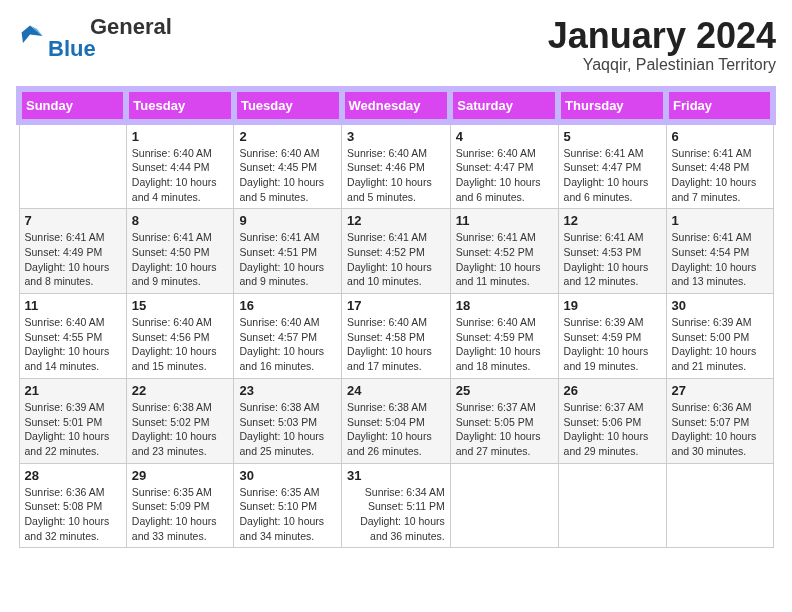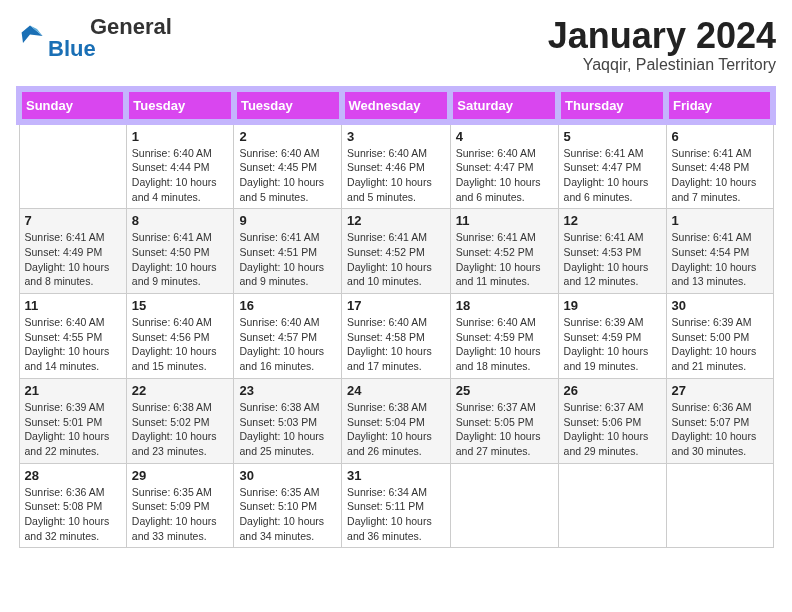--- a/index.html
+++ b/index.html
@@ -344,21 +344,21 @@
         </td>
         <td>
           <span class="day-number">30</span>
           <div class="day-info" style="white-space: pre-line;">Sunrise: 6:35 AM
 Sunset: 5:10 PM
 Daylight: 10 hours
 and 34 minutes.</div>
         </td>
         <td>
           <span class="day-number">31</span>
-          <div class="day-info" style="white-space: pre-line;">Sunrise: 6:34 AM
+          <div class="day-info" style="white-space: pre-line; text-align: right;">Sunrise: 6:34 AM
 Sunset: 5:11 PM
 Daylight: 10 hours
 and 36 minutes.</div>
         </td>
         <td class="empty-cell"></td>
         <td class="empty-cell"></td>
         <td class="empty-cell"></td>
       </tr>
     </tbody>
 </table>

